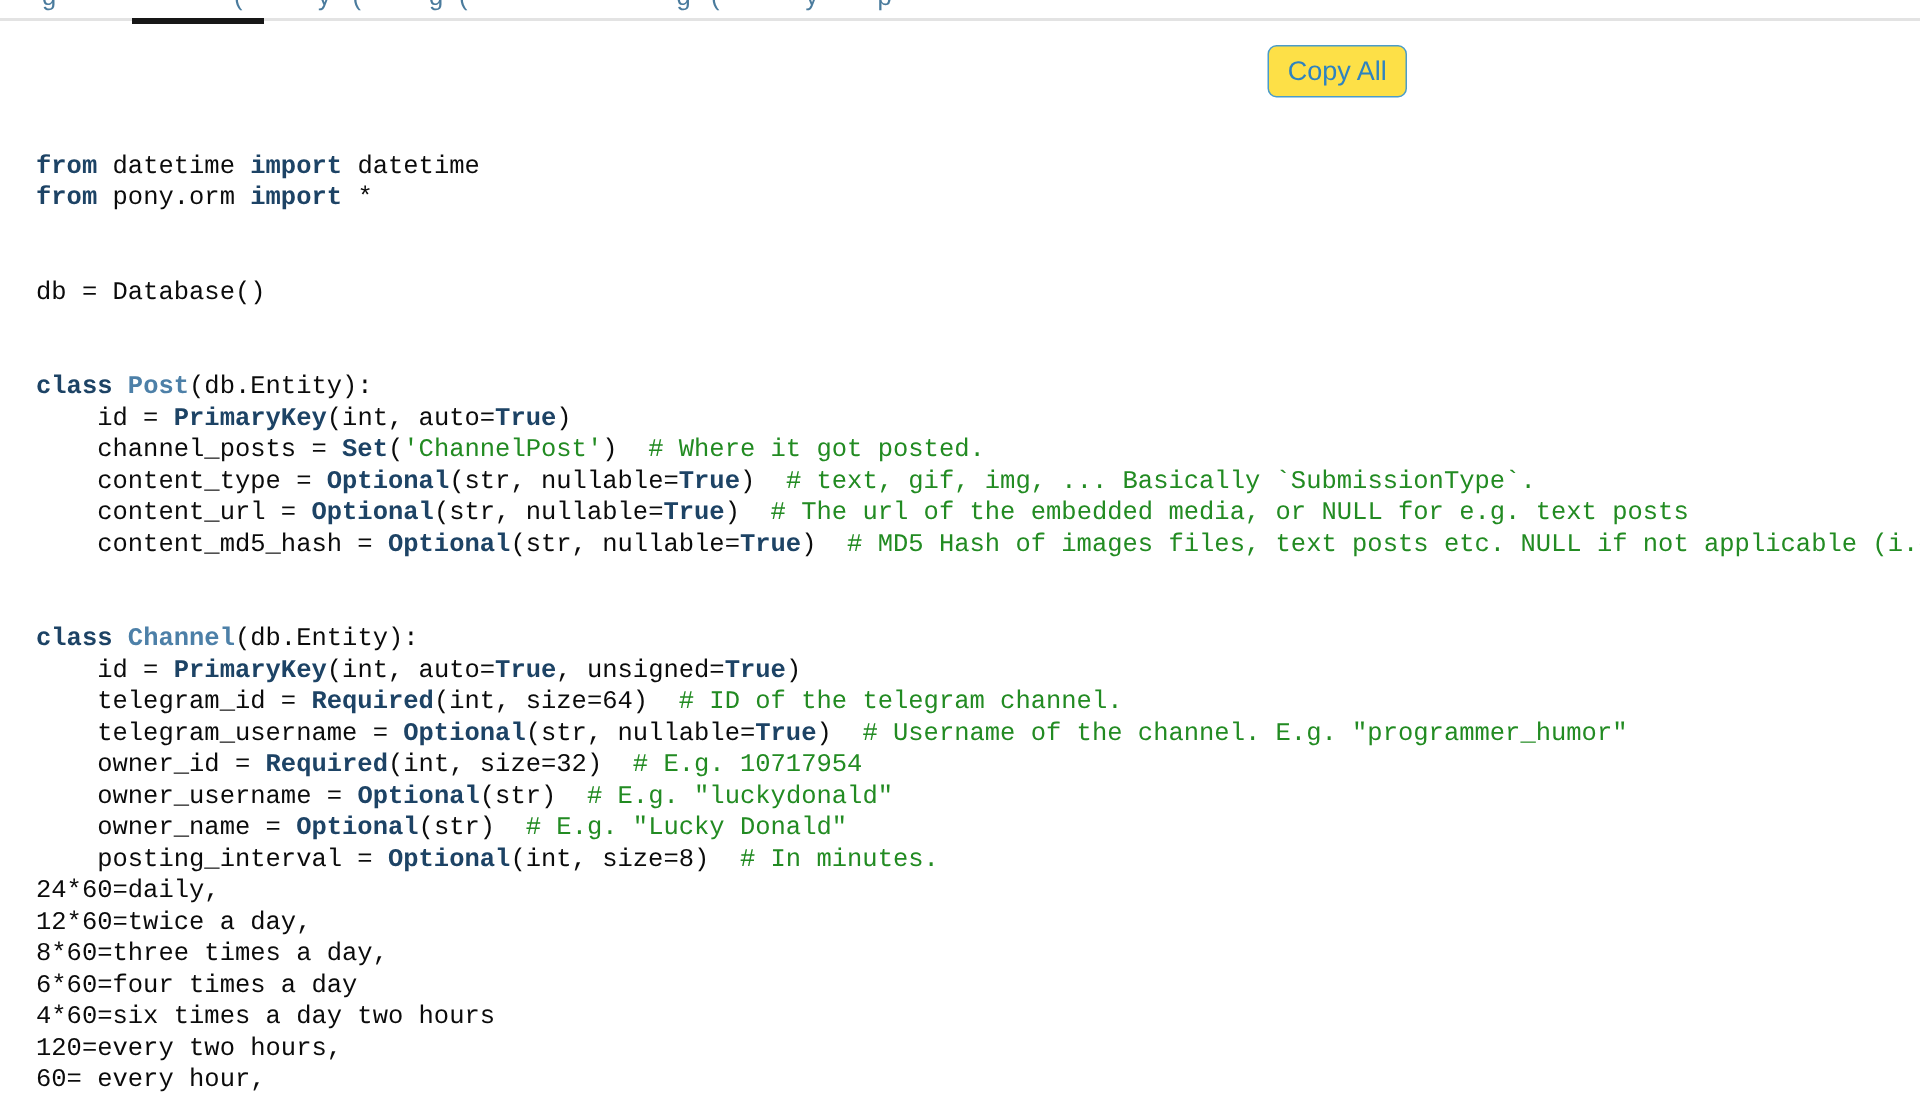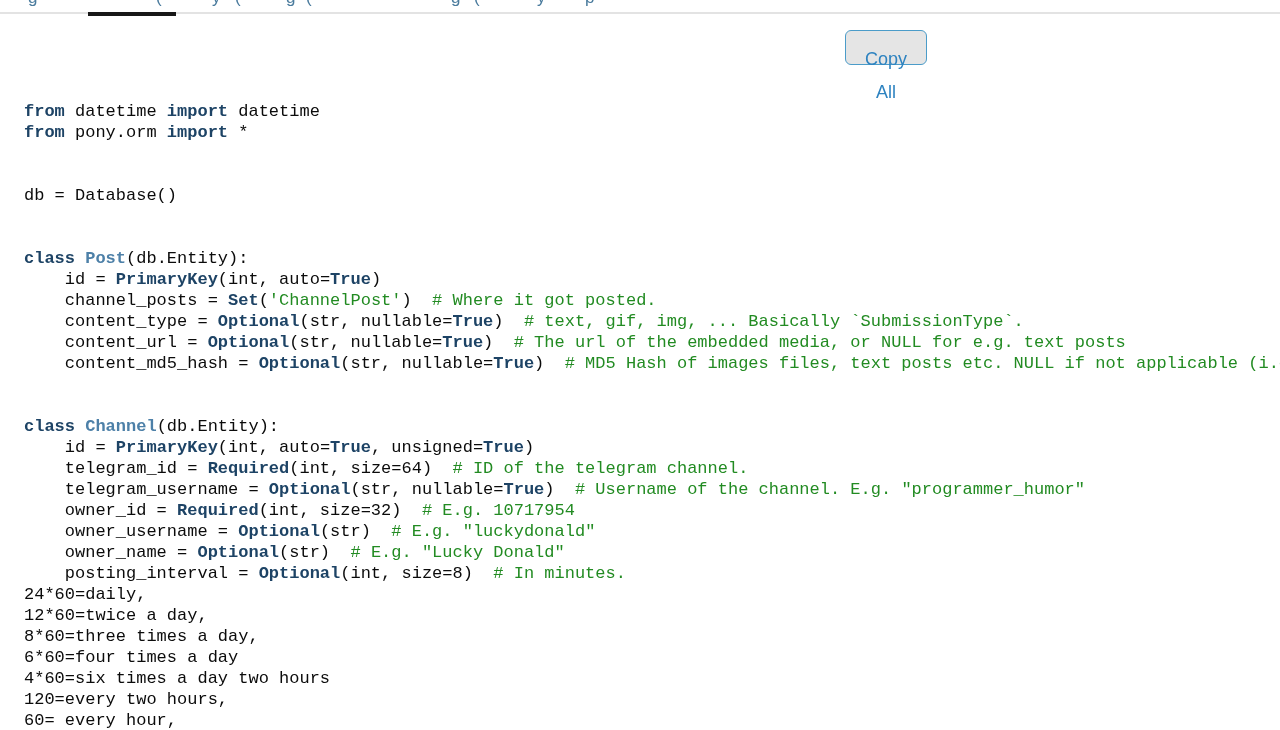--- a/index.html
+++ b/index.html
@@ -35,30 +35,30 @@
     color: #4a7b9d;
   }
   .active-underline {
     position: absolute; top: 12px; left: 88px;
     width: 88px; height: 4px;
     background: #171717;
   }
 
   .copy-btn {
     position: absolute; left: 845px; top: 30px;
-    width: 82px; height: 35px;
-    background: #e5e5e5;
+    width: 93px; height: 35px;
+    background: #fde047;
     border: 1px solid var(--accent-border);
     border-radius: 6px;
     color: var(--accent);
     font-family: "Liberation Sans", sans-serif;
     font-size: 18px;
     line-height: 33px;
     text-align: center;
-    padding: 12px;
+    padding: 0;
     cursor: pointer;
   }
 
   .code {
     position: absolute; left: 24px; top: 101px;
     width: 1256px;
     font-family: "Liberation Mono", monospace;
     font-size: 17px;
     line-height: 21px;
     white-space: pre;

